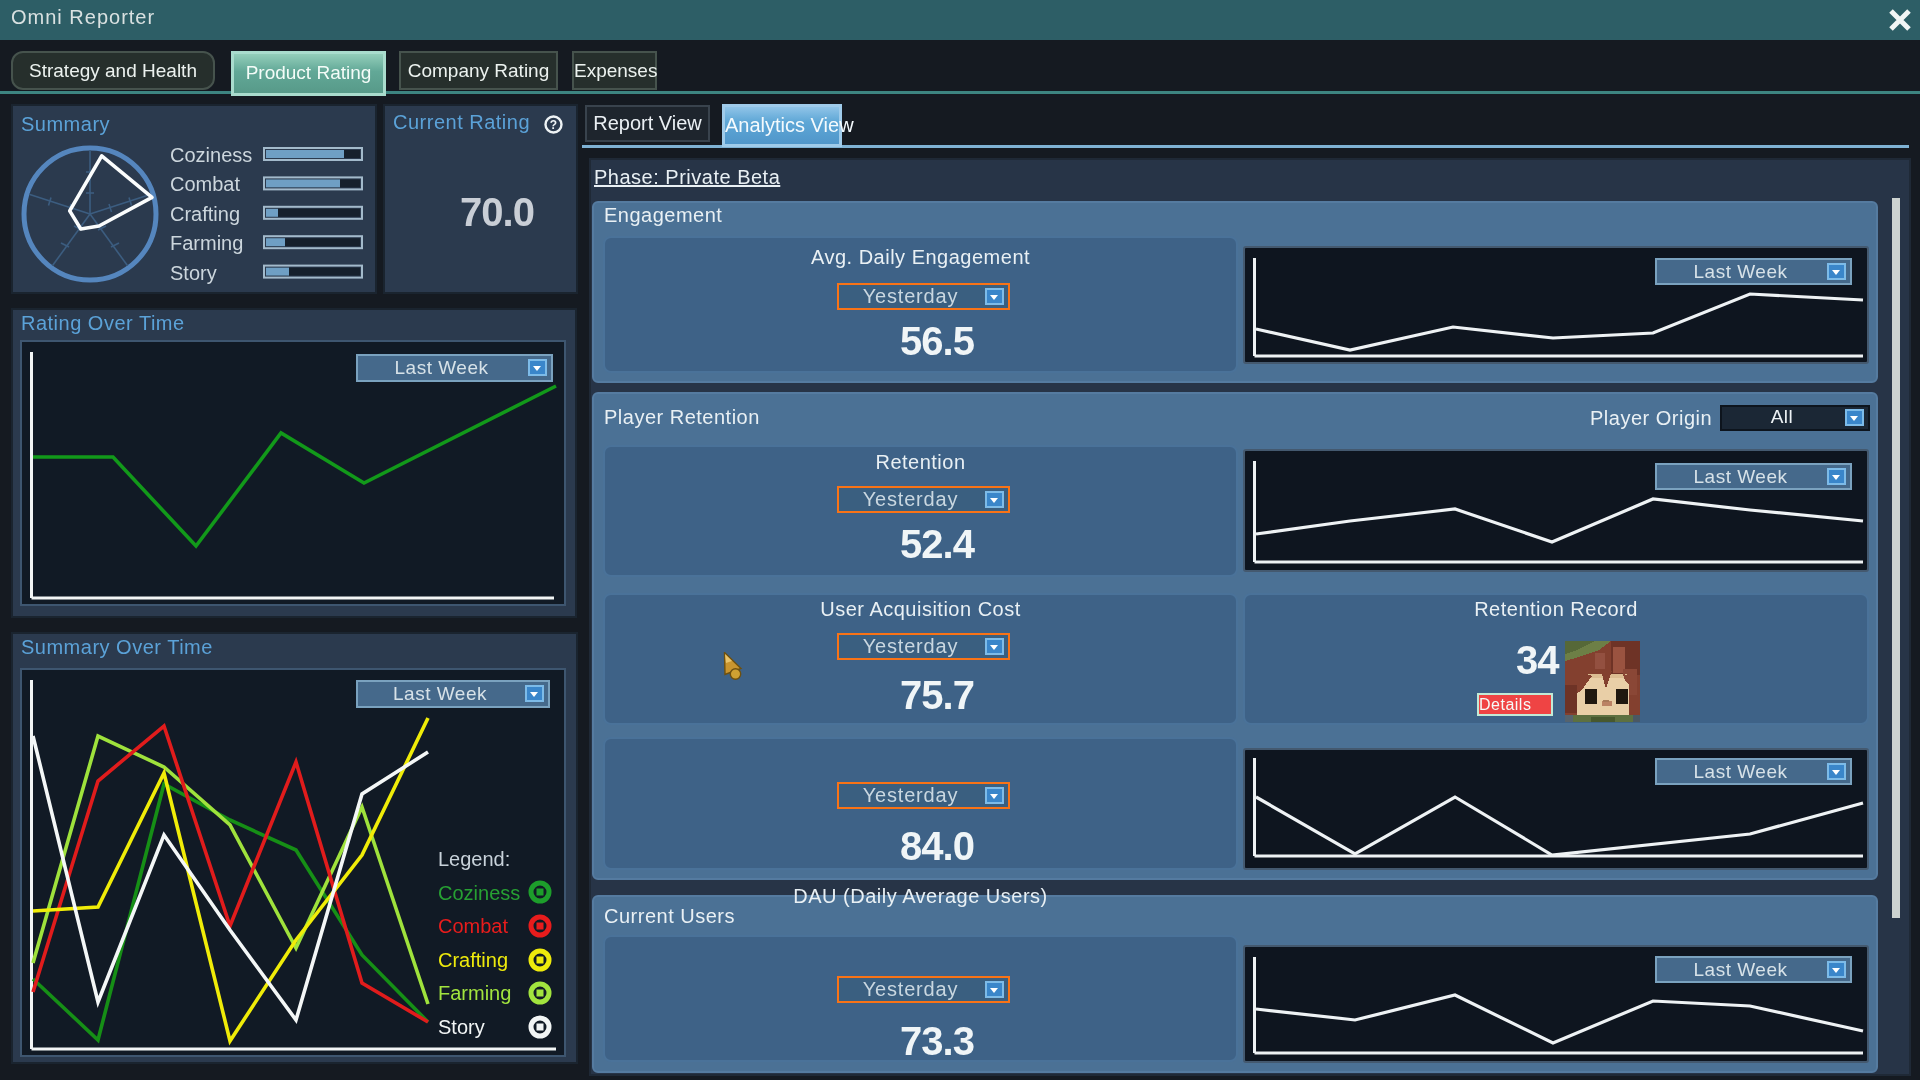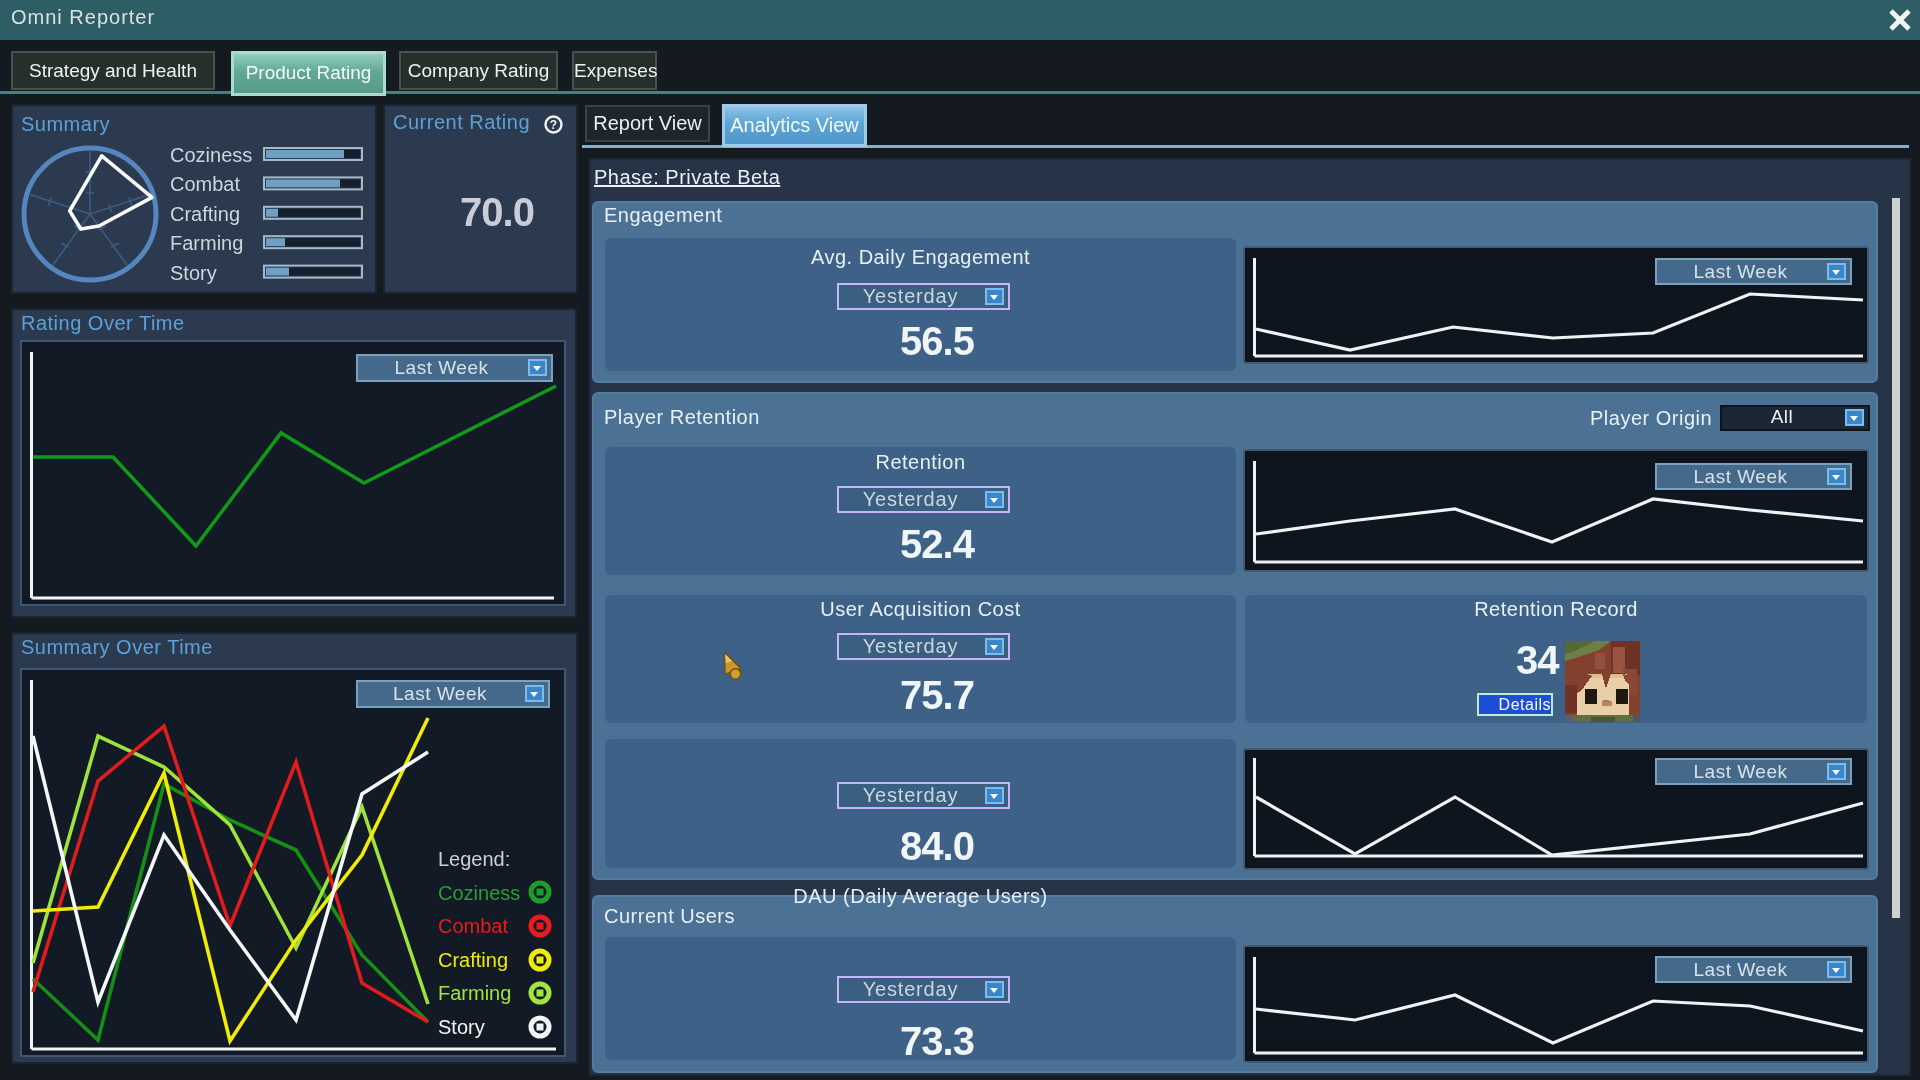--- a/index.html
+++ b/index.html
@@ -10,40 +10,40 @@
   .tab{height:39px;top:51px;background:#262f2c;border:2px solid #46534d;white-space:nowrap;
     color:#ecf2ef;font-size:19px;text-align:center;line-height:35px;}
   .tabactive{background:linear-gradient(#93ceba,#62a897 45%,#579a89);border:3px solid #a9dccd;
     color:#f4fcf8;height:45px;line-height:38px;z-index:5;}
   #mainline{left:0;top:91px;width:1920px;height:3px;background:#3d8581;}
   .panel{background:#2b3a4e;border:2px solid #1a242f;}
   .ptitle{color:#5ba2d8;font-size:20px;letter-spacing:0.5px;}
   .chartbox{background:#111a25;border:2px solid #3e5670;}
   .dd{border:2px solid #7aa2bf;background:#45698b;color:#d7e2e8;font-size:19px;
     letter-spacing:0.5px;text-align:center;padding-right:26px;}
-  .ddy{border:2px solid #c4b5fd;background:#3a5f80;color:#c9d7e0;font-size:20px;letter-spacing:0.8px;}
+  .ddy{border:2px solid #f97316;background:#3a5f80;color:#c9d7e0;font-size:20px;letter-spacing:0.8px;}
   .arrbtn{position:absolute;right:4px;top:3px;width:19px;height:17px;background:#3a86ca;
     border:2px solid #7dbbe8;box-sizing:border-box;}
   .arrbtn:after{content:"";position:absolute;left:3px;top:5px;width:0;height:0;
     border-left:4.5px solid transparent;border-right:4.5px solid transparent;border-top:5.5px solid #fff;}
   .wtext{color:#e9f0f4;font-size:20px;letter-spacing:0.5px;}
   .bignum{color:#f0f5f7;font-size:40px;font-weight:bold;letter-spacing:-1px;text-align:center;padding-left:33px;}
   .rpanel{background:#4b7195;border:2px solid #557ba0;border-radius:6px;}
   .card{background:#3e6287;border:2px solid #4a7299;border-radius:8px;}
   .cchart{background:#0e151f;border:2px solid #44596f;border-radius:3px;}
   .ctitle{color:#e9f0f4;font-size:20px;letter-spacing:0.5px;text-align:center;}
 </style>
 </head>
 <body>
 <div class="abs" id="titlebar"></div>
 <div class="abs" id="titletext">Omni Reporter</div>
 <svg class="abs" style="left:1888px;top:8px" width="24" height="24" viewBox="0 0 24 24">
  <path d="M3 3 L21 21 M21 3 L3 21" stroke="#f2f5f5" stroke-width="5"></path>
 </svg>
-<div class="abs tab" style="left:11px;width:204px;">Strategy and Health</div>
+<div class="abs tab" style="left:11px;width:204px;border-radius:12px;">Strategy and Health</div>
 <div class="abs tab tabactive" style="left:231px;width:155px;">Product Rating</div>
 <div class="abs tab" style="left:399px;width:159px;">Company Rating</div>
 <div class="abs tab" style="left:572px;width:85px;">Expenses</div>
 <div class="abs" id="mainline"></div>
 
 <div class="abs panel" style="left:11px;top:104px;width:366px;height:190px;"></div>
 <div class="abs ptitle" style="left:21px;top:113px;">Summary</div>
 <svg class="abs" style="left:11px;top:104px" width="366" height="190" viewBox="0 0 366 190">
  <g transform="translate(79,110)">
   <circle cx="0" cy="0" r="66" fill="none" stroke="#5586be" stroke-width="5"></circle>
@@ -137,21 +137,21 @@
   <circle cx="12" cy="113" r="9" fill="none" stroke="#a2e43e" stroke-width="5"></circle>
       <rect x="8.5" y="109.5" width="7" height="7" fill="#a2e43e"></rect>
   <circle cx="12" cy="147" r="9" fill="none" stroke="#f2f5f5" stroke-width="5"></circle>
       <rect x="8.5" y="143.5" width="7" height="7" fill="#f2f5f5"></rect>
  </g>
 </svg>
 
 <div class="abs" style="left:589px;top:158px;width:1322px;height:918px;background:#273447;border:2px solid #1f2936;"></div>
 <div class="abs" style="left:585px;top:105px;width:125px;height:37px;background:#1e252d;border:2px solid #39434d;color:#eaeff3;font-size:20px;text-align:center;line-height:33px;">Report View</div>
 <div class="abs" style="left:582px;top:145px;width:1327px;height:3px;background:#7fb2d4;"></div>
-<div class="abs" style="left:722px;top:104px;width:145px;height:43px;background:linear-gradient(#90c4e8,#5ea7d6 40%,#5096ca);border:3px solid #9fcbea;color:#f4fafd;font-size:20px;text-align:center;line-height:36px;z-index:5;">Analytics View</div>
+<div class="abs" style="left:722px;top:104px;width:120px;height:43px;background:linear-gradient(#90c4e8,#5ea7d6 40%,#5096ca);border:3px solid #9fcbea;color:#f4fafd;font-size:20px;text-align:center;line-height:36px;z-index:5;">Analytics View</div>
 <div class="abs wtext" style="left:594px;top:166px;text-decoration:underline;">Phase: Private Beta</div>
 
 <div class="abs rpanel" style="left:592px;top:201px;width:1286px;height:182px;"></div>
 <div class="abs wtext" style="left:604px;top:204px;">Engagement</div>
 <div class="abs card" style="left:603px;top:236px;width:635px;height:137px;"></div>
 <div class="abs ctitle" style="left:603px;top:246px;width:635px;">Avg. Daily Engagement</div>
 <div class="abs ddy dd" style="left:837px;top:283px;width:173px;height:27px;line-height:23px;">Yesterday<span class="arrbtn"></span></div>
 <div class="abs bignum" style="left:603px;top:319px;width:635px;">56.5</div>
 <div class="abs cchart" style="left:1243px;top:246px;width:626px;height:118px;"></div>
 <svg class="abs" style="left:1243px;top:246px" width="626" height="118" viewBox="0 0 626 118">
@@ -174,21 +174,21 @@
  <polyline points="13,85 107,72 212,60 309,93 410,50 507,61 620,72" fill="none" stroke="#eef2f4" stroke-width="3.2"></polyline>
 </svg>
 <div class="abs dd" style="left:1655px;top:463px;width:197px;height:27px;line-height:23px;">Last Week<span class="arrbtn"></span></div>
 <div class="abs card" style="left:603px;top:593px;width:635px;height:132px;"></div>
 <div class="abs ctitle" style="left:603px;top:598px;width:635px;">User Acquisition Cost</div>
 <div class="abs ddy dd" style="left:837px;top:633px;width:173px;height:27px;line-height:23px;">Yesterday<span class="arrbtn"></span></div>
 <div class="abs bignum" style="left:603px;top:673px;width:635px;">75.7</div>
 <div class="abs card" style="left:1243px;top:593px;width:626px;height:132px;"></div>
 <div class="abs ctitle" style="left:1243px;top:598px;width:626px;">Retention Record</div>
 <div class="abs bignum" style="left:1483px;top:638px;width:62px;">34</div>
-<div class="abs" style="left:1477px;top:693px;width:76px;height:23px;background:#1d4ed8;border:2px solid #c2ead6;box-sizing:border-box;color:#f6fbf8;font-size:16px;text-align:right;line-height:19px;letter-spacing:0.5px;">Details</div>
+<div class="abs" style="left:1477px;top:693px;width:76px;height:23px;background:#ef4444;border:2px solid #c2ead6;box-sizing:border-box;color:#f6fbf8;font-size:16px;text-align:left;line-height:19px;letter-spacing:0.5px;">Details</div>
 <div class="abs card" style="left:603px;top:737px;width:635px;height:133px;"></div>
 <div class="abs ctitle" style="left:603px;top:746px;width:635px;margin-top:39px;">New Users</div>
 <div class="abs ddy dd" style="left:837px;top:782px;width:173px;height:27px;line-height:23px;">Yesterday<span class="arrbtn"></span></div>
 <div class="abs bignum" style="left:603px;top:824px;width:635px;">84.0</div>
 <div class="abs cchart" style="left:1243px;top:748px;width:626px;height:122px;"></div>
 <svg class="abs" style="left:1243px;top:748px" width="626" height="122" viewBox="0 0 626 122">
  <path d="M11.5 10 L11.5 108 M11.5 108 L620 108" stroke="#eef2f4" stroke-width="3" fill="none"></path>
  <polyline points="13,49 112,106 212,49 309,107 507,86 620,55" fill="none" stroke="#eef2f4" stroke-width="3.2"></polyline>
 </svg>
 <div class="abs dd" style="left:1655px;top:758px;width:197px;height:27px;line-height:23px;">Last Week<span class="arrbtn"></span></div>

